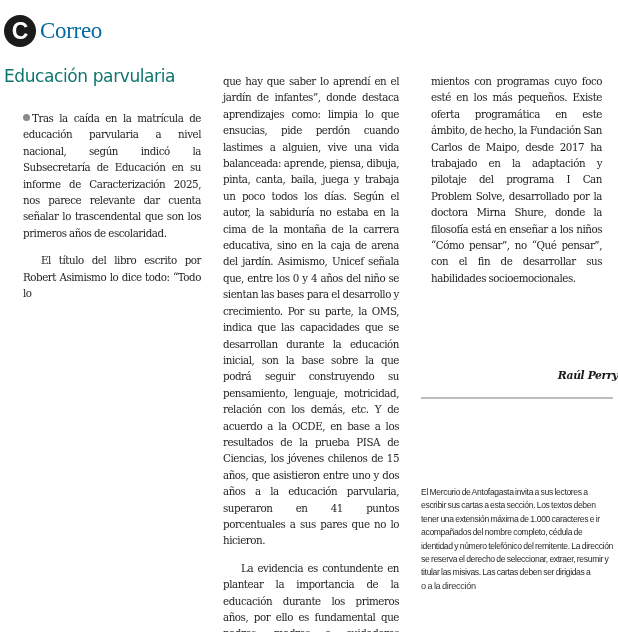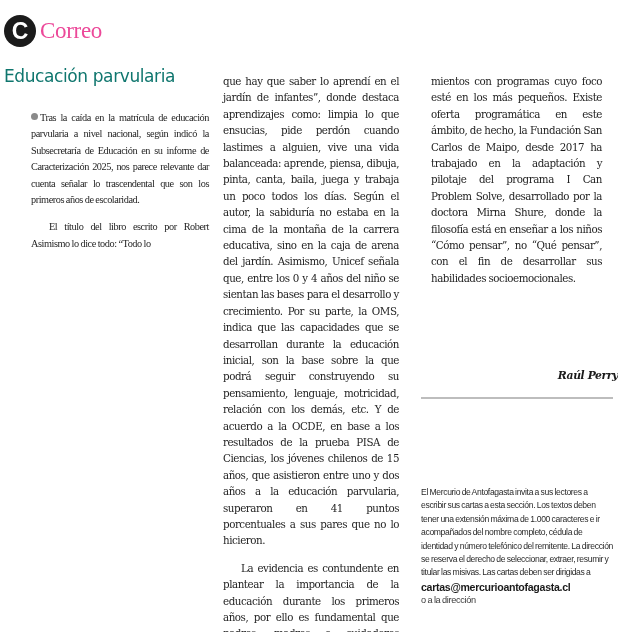--- a/index.html
+++ b/index.html
@@ -1,28 +1,28 @@
 <!DOCTYPE html>
 <html><head>
 <meta charset="utf-8">
 <style>
   html, body { margin: 0; padding: 0; background: #ffffff; }
   body { width: 618px; height: 632px; position: relative; overflow: hidden; color: #1a1a1a; }
   .header { position: absolute; left: 4px; top: 14px; height: 34px; display: flex; align-items: center; }
   .logo-circle { width: 32px; height: 32px; border-radius: 50%; background: #1b1b1b; color: #fff;
     font-family: "Liberation Sans", sans-serif; font-weight: bold; font-size: 23px; line-height: 32px;
     text-align: center; }
-  .section-title { margin-left: 4px; font-family: "Liberation Serif", serif; font-size: 23px; color: #ec4899; letter-spacing: -0.3px; }
+  .section-title { margin-left: 4px; font-family: "Liberation Serif", serif; font-size: 23px; color: #0369a1; letter-spacing: -0.3px; }
   .headline { position: absolute; left: 4px; top: 66px; font-family: "DejaVu Sans", sans-serif; font-weight: normal;
     font-size: 17px; color: #0f766e; letter-spacing: -0.4px; }
   .col { position: absolute; font-family: "DejaVu Serif", serif; font-size: 10.3px; line-height: 16.4px;
     color: #1e1e1e; text-align: justify; letter-spacing: -0.45px; word-spacing: -0.3px; }
   .col p { margin: 11px; }
   .col p.indent { text-indent: 18px; }
-  #col1 { left: 20px; top: 99px; width: 200px; font-family: Liberation Serif, serif; }
+  #col1 { left: 12px; top: 99px; width: 200px; }
   #col2 { left: 212px; top: 62px; width: 198px; }
   #col3 { left: 420px; top: 62px; width: 193px; }
   .bullet { display: inline-block; width: 7px; height: 7px; border-radius: 50%; background: #8a8a8a; margin-right: 2px; vertical-align: 1px; text-indent: 0; }
   .signature { position: absolute; right: 0; top: 369px; font-family: "DejaVu Serif", serif; font-style: italic;
     font-weight: bold; font-size: 10.8px; color: #1a1a1a; letter-spacing: -0.4px; }
   .divider { position: absolute; left: 421px; top: 397px; width: 192px; height: 2px; background: #bdbdbd; }
   .notice { position: absolute; left: 421px; top: 486px; width: 192px; font-family: "Liberation Sans", sans-serif;
     font-size: 8.6px; line-height: 13.4px; color: #2a2a2a; letter-spacing: -0.35px; word-spacing: -0.5px; }
   .notice p { margin: 0; }
   .notice .email { font-weight: bold; font-size: 10.6px; color: #1a1a1a; letter-spacing: -0.3px; line-height: 14px; }
@@ -52,15 +52,14 @@
 <div class="col" id="col3">
   <p>mientos con programas cuyo foco esté en los más pequeños. Existe oferta programática en este ámbito, de hecho, la Fundación San Carlos de Maipo, desde 2017 ha trabajado en la adaptación y pilotaje del programa I Can Problem Solve, desarrollado por la doctora Mirna Shure, donde la filosofía está en enseñar a los niños “Cómo pensar”, no “Qué pensar”, con el fin de desarrollar sus habilidades socioemocionales.</p>
 </div>
 
 <div class="signature">Raúl Perry</div>
 
 <div class="divider"></div>
 
 <div class="notice">
   <p>El Mercurio de Antofagasta invita a sus lectores a escribir sus cartas a esta sección. Los textos deben tener una extensión máxima de 1.000 caracteres e ir acompañados del nombre completo, cédula de identidad y número telefónico del remitente. La dirección se reserva el derecho de seleccionar, extraer, resumir y titular las misivas. Las cartas deben ser dirigidas a</p>
-  <p class="email">cartas@mercurioantofagasta.cl</p>
   <p class="sub">o a la dirección</p>
 </div>
 
 </body></html>

